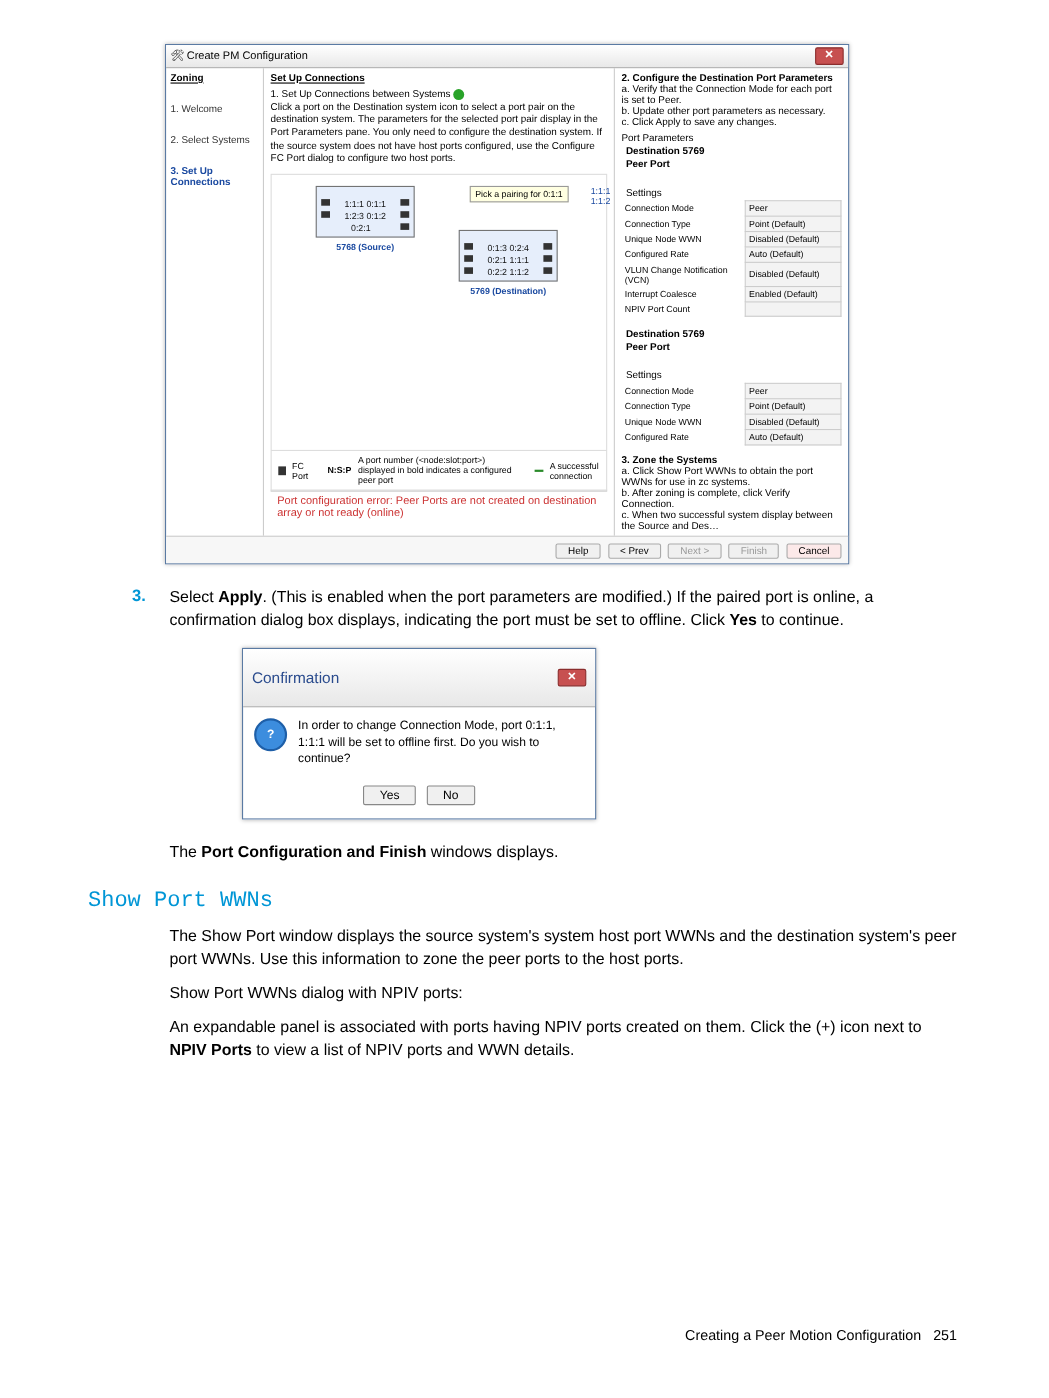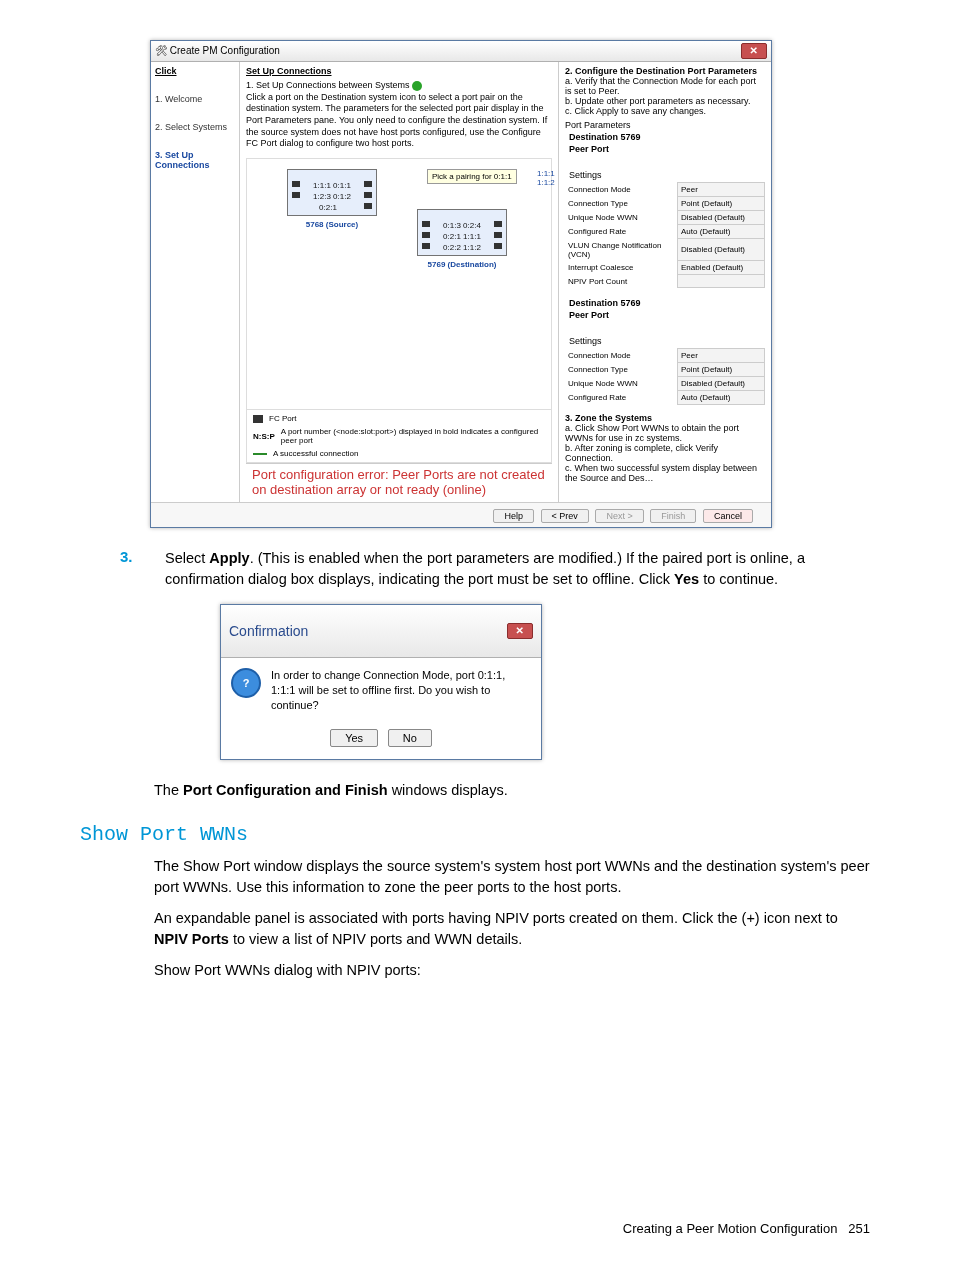--- a/index.html
+++ b/index.html
@@ -103,22 +103,22 @@
   .pairlist {
     position:absolute; top:10px; left:290px;
     font-size:8px; color:#1a49a0;
   }
   .legend-area {
     border:1px solid #ddd;
     border-top:none;
     padding:4px 6px;
     font-size:8px;
     display:flex;
-    flex-direction:column;
-    gap:4px;
+    flex-direction:row;
+    gap:14px;
   }
   .legend-row { display:flex; align-items:center; gap:6px;}
   .legend-row .blk { width:10px; height:8px; background:#333; display:inline-block;}
   .legend-row .grn { width:14px; height:2px; background:#2a8a2a; display:inline-block;}
   .right-col {
     width:200px;
     border-left:1px solid #ccc;
     padding:4px 6px;
   }
   .right-col .b { font-weight:bold;}
@@ -128,26 +128,26 @@
   .param-table { width:100%; font-size:8px; border-collapse:collapse;}
   .param-table td { padding:2px 3px; vertical-align:middle;}
   .param-table td:nth-child(2) {
     background:#f3f3f3; border:1px solid #ccc; width:80px;
   }
   .zone-section { margin-top:8px;}
   .err-strip {
     clear:both;
     border-top:1px solid #ccc;
     color:#c33;
-    font-size:13px;
+    font-size:10px;
     padding:3px 6px 1px;
   }
   .dlg-footer {
     border-top:1px solid #ccc;
-    padding:4px 18px;
+    padding:4px 6px;
     text-align:right;
     background:#f7f7f7;
   }
   .dlg-footer button {
     font-size:9px;
     padding:1px 10px;
     margin-left:3px;
     border:1px solid #aaa;
     background:#f0f0f0;
     border-radius:2px;
@@ -165,21 +165,20 @@
     color:#0096d6;
     font-weight:bold;
     font-size:15px;
     flex-shrink:0;
     padding-left:40px;
   }
   .item .txt {
     flex:1;
     font-size:14.5px;
     line-height:1.45;
-    margin-left:11px;
   }
   .bold { font-weight:bold;}
   .para {
     margin:10px 0 10px 74px;
     font-size:14.5px;
     line-height:1.45;
   }
 
   
   .confirm-dlg {
@@ -249,21 +248,21 @@
     <div class="dlg-title">
       <span>
         <span class="icon">🛠</span>
         <span>Create PM Configuration</span>
       </span>
       <span class="close-x">✕</span>
     </div>
     <div class="dlg-body">
 
       <div class="steps-col">
-        <div class="hdr">Click</div>
+        <div class="hdr">Zoning</div>
         <div class="step">1. Welcome</div>
         <div class="step">2. Select Systems</div>
         <div class="step current">3. Set Up Connections</div>
       </div>
 
       <div class="main-col">
         <div class="hdr">Set Up Connections</div>
         <div class="instr1">
           <span class="b">1. Set Up Connections between Systems</span>
           <span class="refresh"></span><br>
@@ -440,21 +439,21 @@
       <button>No</button>
     </div>
   </div>
 
   <div class="para">
     <span>The </span><span class="bold">Port Configuration and Finish</span><span> windows displays.</span>
   </div>
 
   <h2 class="section">Show Port WWNs</h2>
   <div class="para">The Show Port window displays the source system's system host port WWNs and the destination system's peer port WWNs. Use this information to zone the peer ports to the host ports.</div>
+  <div class="para">Show Port WWNs dialog with NPIV ports:</div>
   <div class="para">
     <span>An expandable panel is associated with ports having NPIV ports created on them. Click the (+) icon next to </span><span class="bold">NPIV Ports</span><span> to view a list of NPIV ports and WWN details.</span>
   </div>
-  <div class="para">Show Port WWNs dialog with NPIV ports:</div>
 
   <div class="footer">
     <span>Creating a Peer Motion Configuration</span>&nbsp;&nbsp;&nbsp;<span>251</span>
   </div>
 </div>
 
 </body></html>

